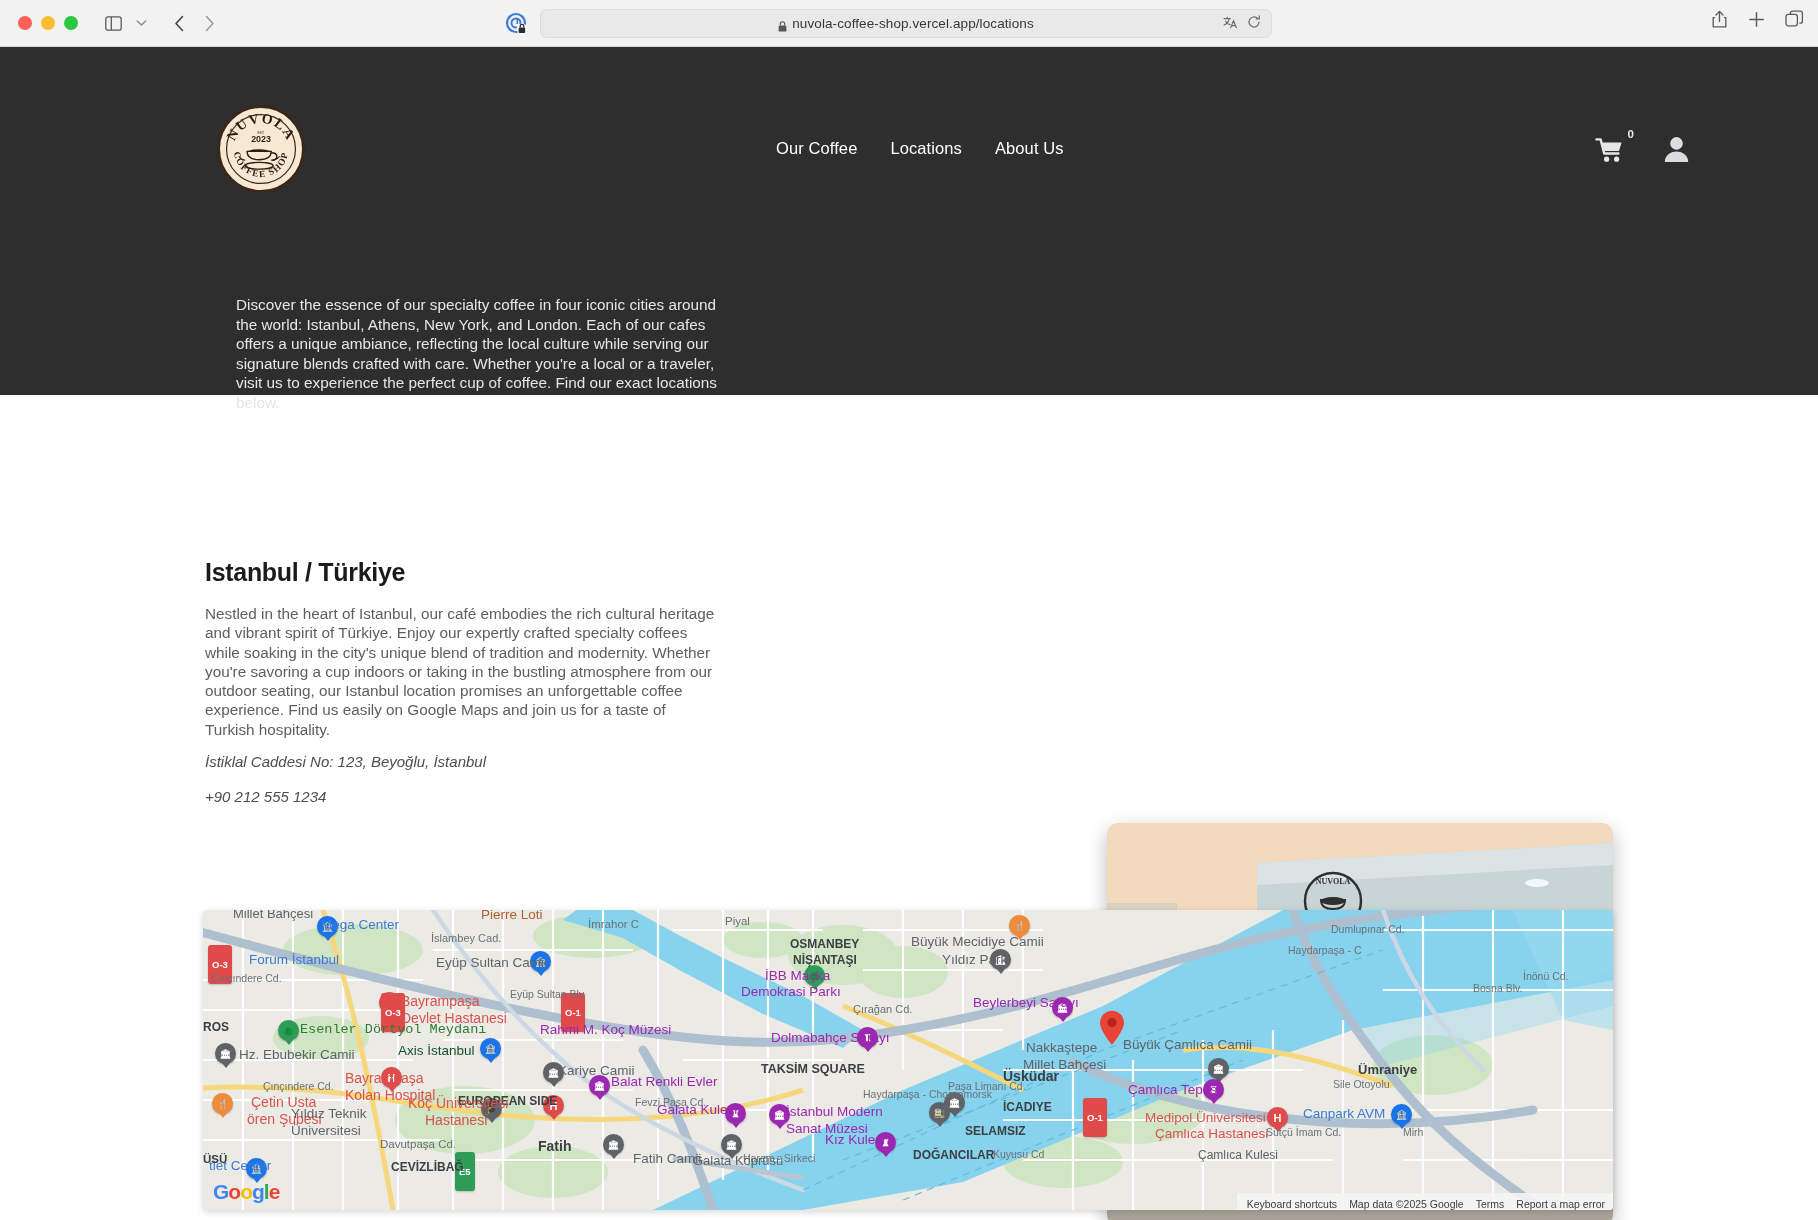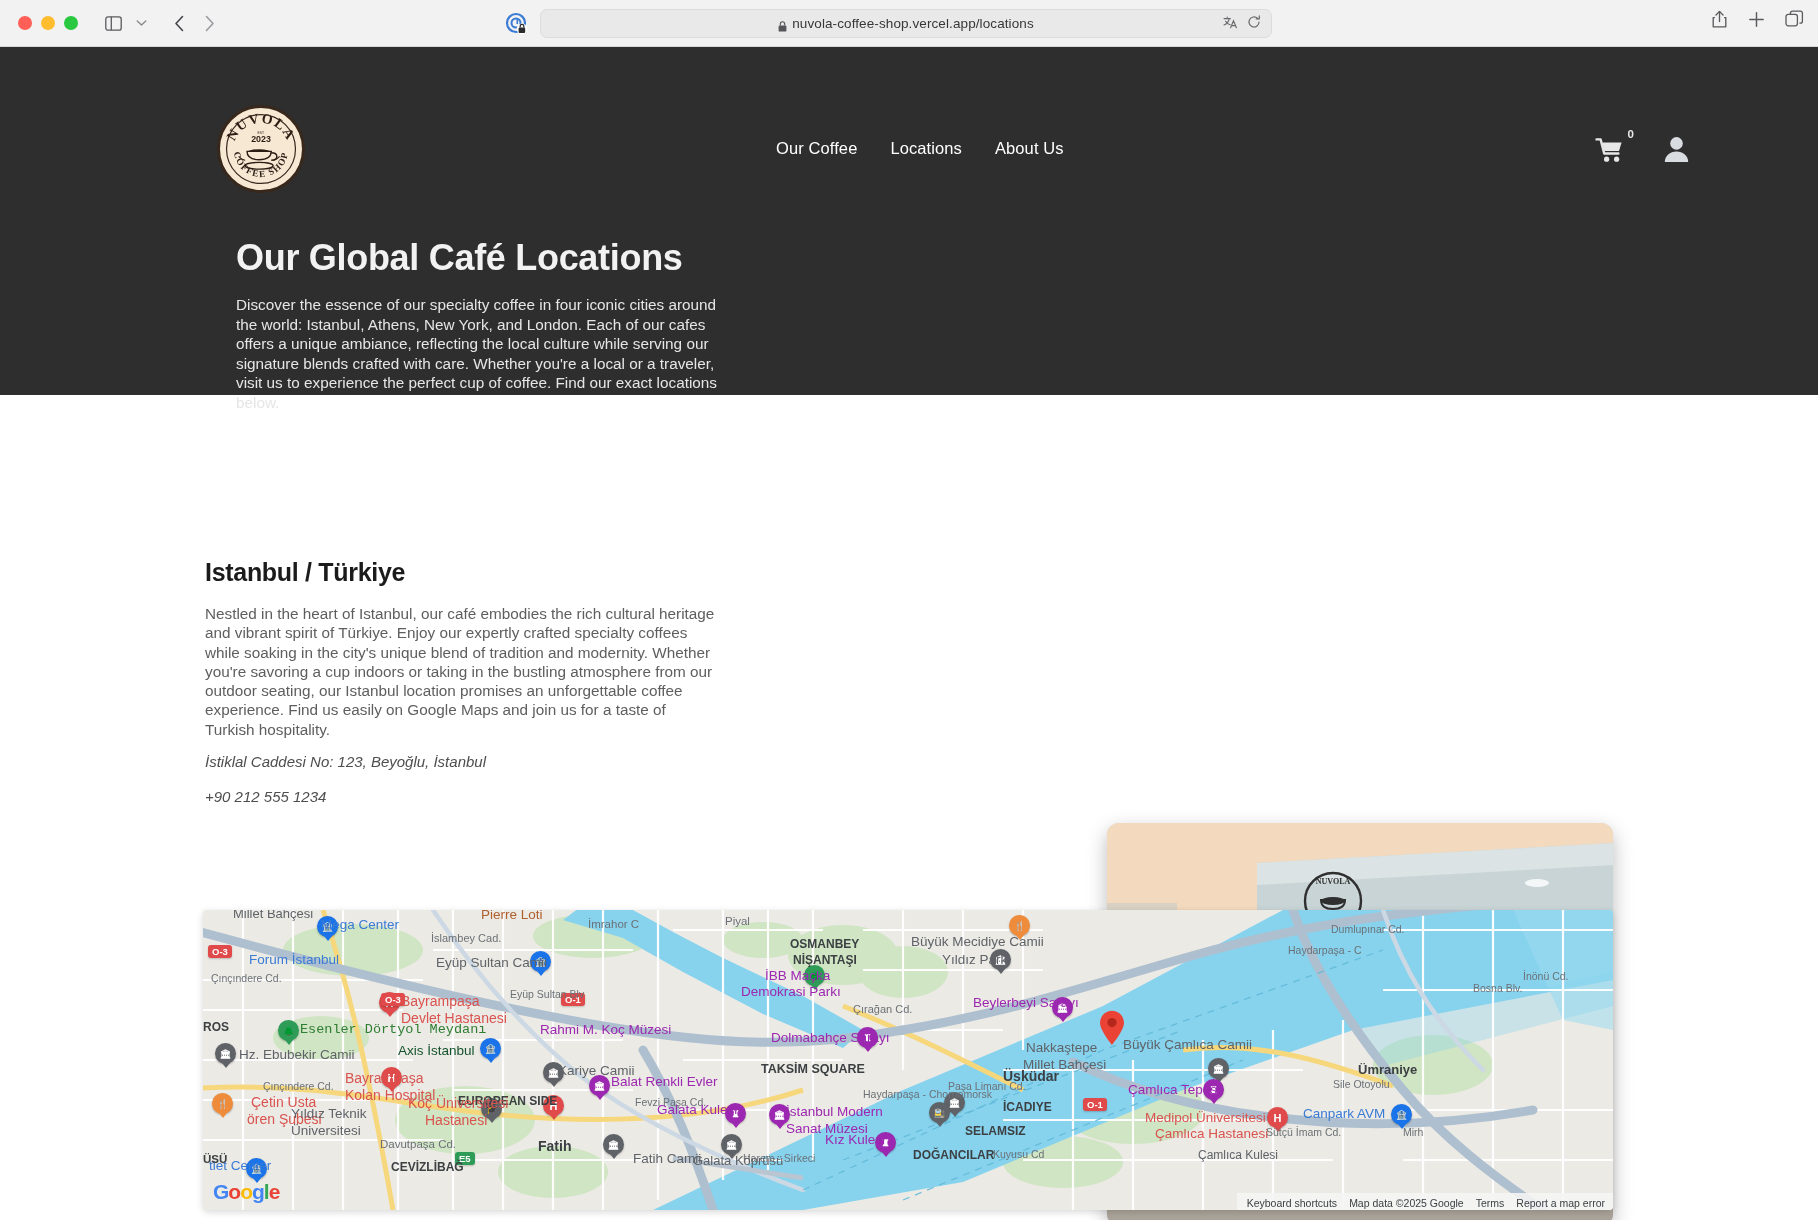--- a/index.html
+++ b/index.html
@@ -146,34 +146,34 @@
     color:#fff; font-size:11px; font-weight:700;
     box-shadow: 0 1px 2px rgba(0,0,0,.28);
   }
   .poi::after{
     content:""; position:absolute; bottom:-4px; left:50%; transform:translateX(-50%);
     border-left:4px solid transparent; border-right:4px solid transparent;
     border-top:5px solid currentColor;
   }
   .shield {
     position:absolute; border-radius:3px; color:#fff; font-size:9.5px; font-weight:700;
-    display:flex; align-items:center; justify-content:center; padding:1px 4px;
+    display:flex; align-items:center; justify-content:center; padding:14px 4px;
     box-shadow:0 1px 2px rgba(0,0,0,.2);
   }
   .marker-pin {
     position: absolute; left: 896px; top: 100px; width: 26px; height: 36px;
   }
   .google-logo { position:absolute; left: 10px; bottom: 6px; font-size: 21px; font-weight: 600; letter-spacing: -1px; }
   .g-b { color:#4285f4; } .g-r { color:#ea4335; } .g-y { color:#fbbc05; } .g-g { color:#34a853; }
 
   .map-footer {
     position: absolute; right: 0; bottom: 0;
     height: 17px;
     background: rgba(245,245,245,.88);
-    display: flex; gap: 12px;
+    display: flex; align-items: center; gap: 12px;
     padding: 4px 8px 0 10px;
     font-size: 10.5px; color: #3c4043;
   }
   .map-footer span { white-space: nowrap; }
 </style>
 </head>
 <body>
 
 <div class="browser-bar">
 
@@ -318,21 +318,20 @@
         <span class="cart-badge">0</span>
       </div>
       <div>
         <svg width="27" height="28" viewBox="0 0 27 28">
           <circle cx="13.5" cy="8.4" r="6.3" fill="#d9dde2"></circle>
           <path d="M1.8 27c0-6.4 5.2-10.6 11.7-10.6S25.2 20.6 25.2 27z" fill="#d9dde2"></path>
         </svg>
       </div>
     </div>
 
-    <h1 class="hero-title">Our Global Café Locations</h1>
     <p class="hero-sub">Discover the essence of our specialty coffee in four iconic cities around the world: Istanbul, Athens, New York, and London. Each of our cafes offers a unique ambiance, reflecting the local culture while serving our signature blends crafted with care. Whether you're a local or a traveler, visit us to experience the perfect cup of coffee. Find our exact locations below.</p>
   </div>
 
   <div class="loc-section">
     <h2 class="loc-title">Istanbul / Türkiye</h2>
     <p class="loc-body">Nestled in the heart of Istanbul, our café embodies the rich cultural heritage and vibrant spirit of Türkiye. Enjoy our expertly crafted specialty coffees while soaking in the city's unique blend of tradition and modernity. Whether you're savoring a cup indoors or taking in the bustling atmosphere from our outdoor seating, our Istanbul location promises an unforgettable coffee experience. Find us easily on Google Maps and join us for a taste of Turkish hospitality.</p>
     <p class="loc-address">İstiklal Caddesi No: 123, Beyoğlu, İstanbul</p>
     <p class="loc-phone">+90 212 555 1234</p>
 
     <div class="photo-card">

